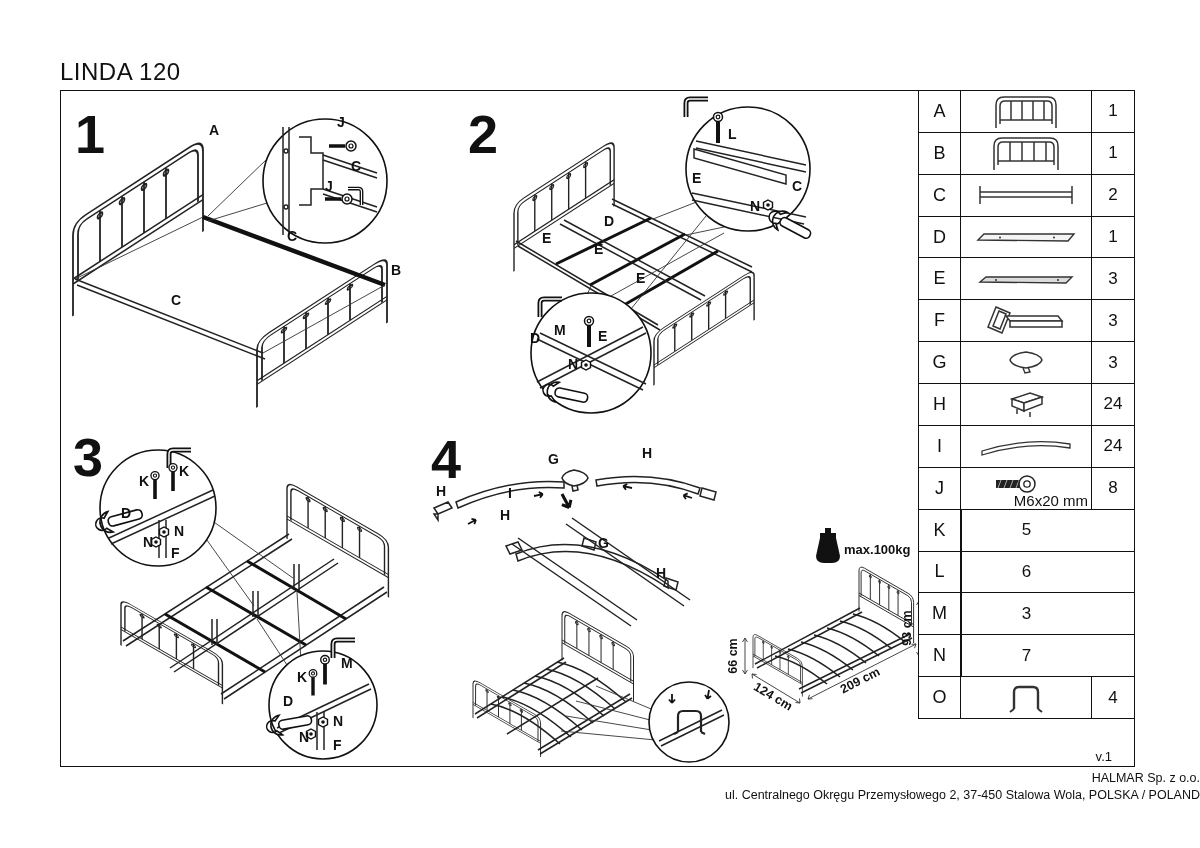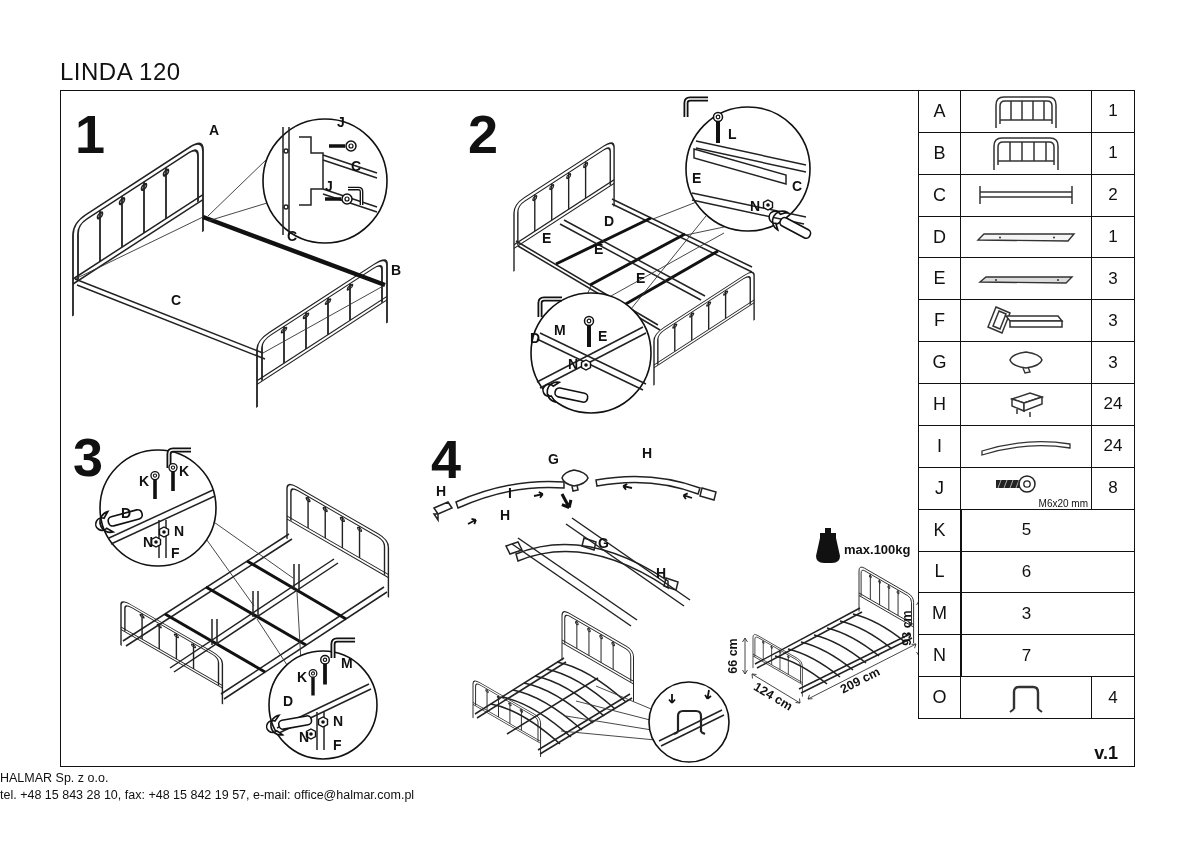--- a/index.html
+++ b/index.html
@@ -23,23 +23,23 @@
   .med{stroke:#111;fill:none;stroke-width:3;}
   .circ{fill:#fff;stroke:#111;stroke-width:1.6;}
   .table-wrap{position:absolute;top:0;right:0;width:215px;height:628px;border-left:1.6px solid #111;
               display:grid;grid-template-rows:repeat(15,1fr);background:#fff;}
   .prow{display:grid;grid-template-columns:42px 1fr 43px;border-bottom:1.4px solid #111;}
   .prow:last-child{border-bottom:1.4px solid #111;}
   .cell{display:flex;align-items:center;justify-content:center;}
   .cell.letter{border-right:1.4px solid #111;font-size:18px;}
   .cell.qty{border-left:1.4px solid #111;font-size:17px;}
   .cell.icon{position:relative;}
-  .spec{position:absolute;right:3px;bottom:0px;font-size:10px;color:#111;padding-left:44px;}
-  .version{position:absolute;right:16px;bottom:2px;font-size:18px;font-weight:bold;}
-  .footer{position:absolute;left:0;top:770px;width:1200px;text-align:left;font-size:12.5px;line-height:16.5px;}
+  .spec{position:absolute;right:3px;bottom:0px;font-size:15px;color:#111;padding-left:44px;}
+  .version{position:absolute;right:22px;bottom:2px;font-size:13px;font-weight:normal;}
+  .footer{position:absolute;left:0;top:770px;width:1200px;text-align:right;font-size:12.5px;line-height:16.5px;}
 </style>
 </head>
 <body>
 
 <svg width="0" height="0" style="position:absolute">
   <defs>
     <g id="hb">
       <g fill="none" stroke="#222" stroke-width="1.8">
         <path d="M0,95 V14 Q0,2 13,2 H117 Q130,2 130,14 V95"></path>
         <path d="M5,62 V16 Q5,7 14,7 H116 Q125,7 125,16 V62"></path>
@@ -516,15 +516,15 @@
           </div>
         <div class="cell qty">4</div>
       </div>
     </div>
 
     <div class="version">v.1</div>
   </div>
 
   <div class="footer">
     <div>HALMAR Sp. z o.o.</div>
-    <div>tel. +48 15 843 28 10, fax: +48 15 842 19 57, e-mail: office@halmar.com.pl</div>
+    <div>ul. Centralnego Okręgu Przemysłowego 2, 37-450 Stalowa Wola, POLSKA / POLAND</div>
   </div>
 </div>
 
 </body></html>

